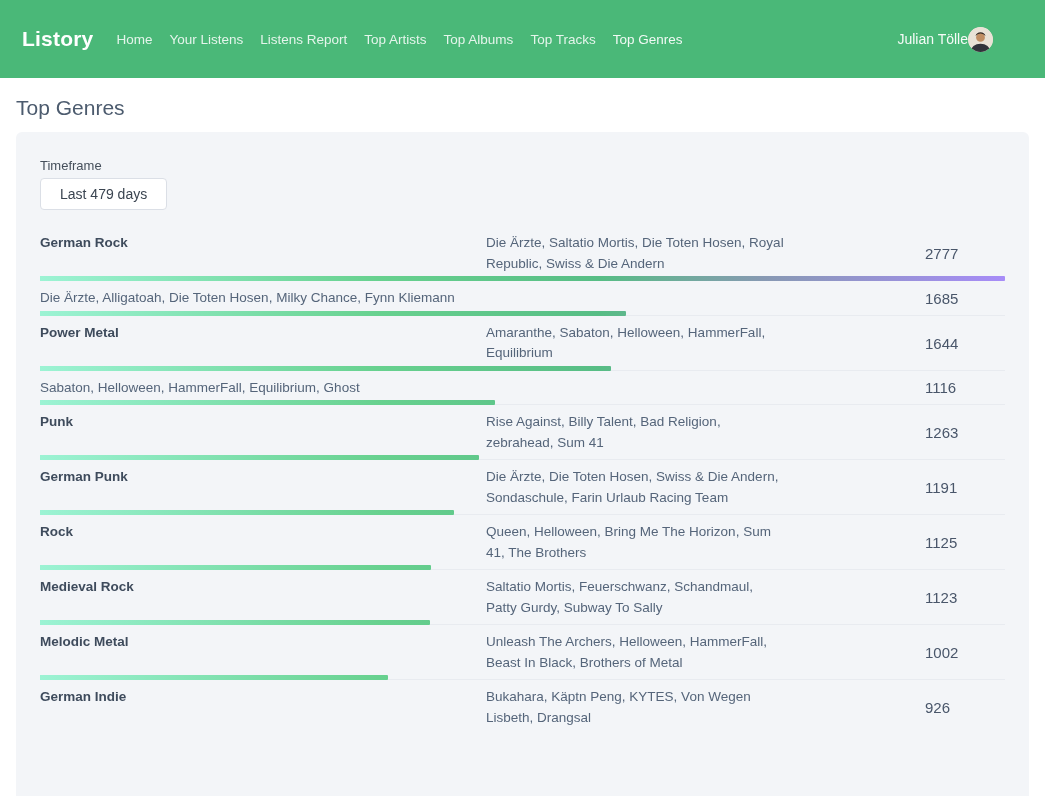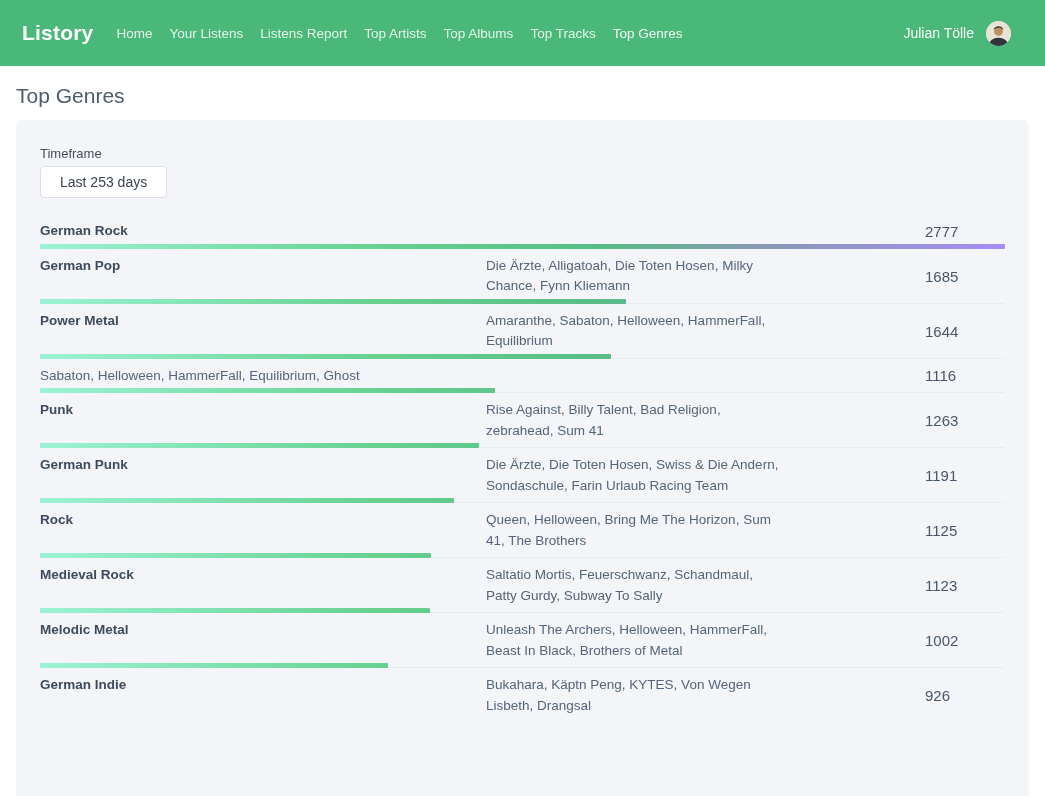--- a/index.html
+++ b/index.html
@@ -5,43 +5,43 @@
   * { margin: 0; padding: 0; box-sizing: border-box; }
   html, body { width: 1045px; height: 796px; overflow: hidden; }
   body {
     font-family: "Liberation Sans", sans-serif;
     background: #ffffff;
     color: #3e4b5c;
   }
 
   
   .navbar {
-    height: 66px;
+    height: 78px;
     background: #4ab878;
     display: flex;
     align-items: center;
-    padding: 0 34px 0 22px;
+    padding: 0 52px 0 22px;
   }
   .brand {
     color: #ffffff;
     font-size: 21px;
     font-weight: 700;
     letter-spacing: 0.2px;
     margin-right: 23px;
     cursor: pointer;
   }
   .nav-links { display: flex; align-items: flex-start; list-style: none; column-gap: 17px; }
   .nav-links li {
     color: rgba(255,255,255,0.85);
     font-size: 13.5px;
     cursor: pointer;
     white-space: nowrap;
   }
   .nav-links li.active { color: rgba(255,255,255,0.92); }
-  .nav-user { margin-left: auto; display: flex; align-items: center; column-gap: 12px; }
+  .nav-user { margin-left: auto; display: flex; align-items: center; }
   .user-name { color: rgba(255,255,255,0.95); font-size: 14px; cursor: pointer; }
   .avatar {
     width: 25px; height: 25px; border-radius: 50%;
     overflow: hidden; display: block; cursor: pointer;
     background: #e9e2d8;
   }
   .avatar svg { display: block; width: 100%; height: 100%; }
 
   
   .main { padding: 0 16px; }
@@ -143,40 +143,40 @@
   </div>
 </nav>
 
 <main class="main">
   <h1 class="page-title">Top Genres</h1>
 
   <section class="card">
     <div class="timeframe">
       <label class="timeframe-label">Timeframe</label>
       <button class="timeframe-btn">
-        <span>Last 253 days</span>
+        <span>Last 479 days</span>
       </button>
     </div>
 
     <div class="genre-list">
   <div class="genre-row">
     <div class="row-main">
       <div class="genre-name">German Rock</div>
+      <div class="genre-artists">Die Ärzte, Saltatio Mortis, Die Toten Hosen, Royal Republic, Swiss &amp; Die Andern</div>
       <div class="genre-count">2777</div>
     </div>
     <div class="bar-track">
       <div class="bar-fill" style="width: 100%;">
         <div class="bar-grad" style="width: 100%; background: linear-gradient(90deg, rgb(156, 243, 212) 0%, rgb(103, 209, 143) 35%, rgb(87, 189, 133) 58%, rgb(135, 153, 179) 75%, rgb(167, 140, 248) 100%);"></div>
       </div>
     </div>
   </div>
 
   <div class="genre-row">
     <div class="row-main">
-      <div class="genre-name">German Pop</div>
       <div class="genre-artists">Die Ärzte, Alligatoah, Die Toten Hosen, Milky Chance, Fynn Kliemann</div>
       <div class="genre-count">1685</div>
     </div>
     <div class="bar-track">
       <div class="bar-fill" style="width: 60.677%;">
         <div class="bar-grad" style="width: 164.807%; background: linear-gradient(90deg, rgb(156, 243, 212) 0%, rgb(103, 209, 143) 35%, rgb(87, 189, 133) 58%, rgb(135, 153, 179) 75%, rgb(167, 140, 248) 100%);"></div>
       </div>
     </div>
   </div>
 

